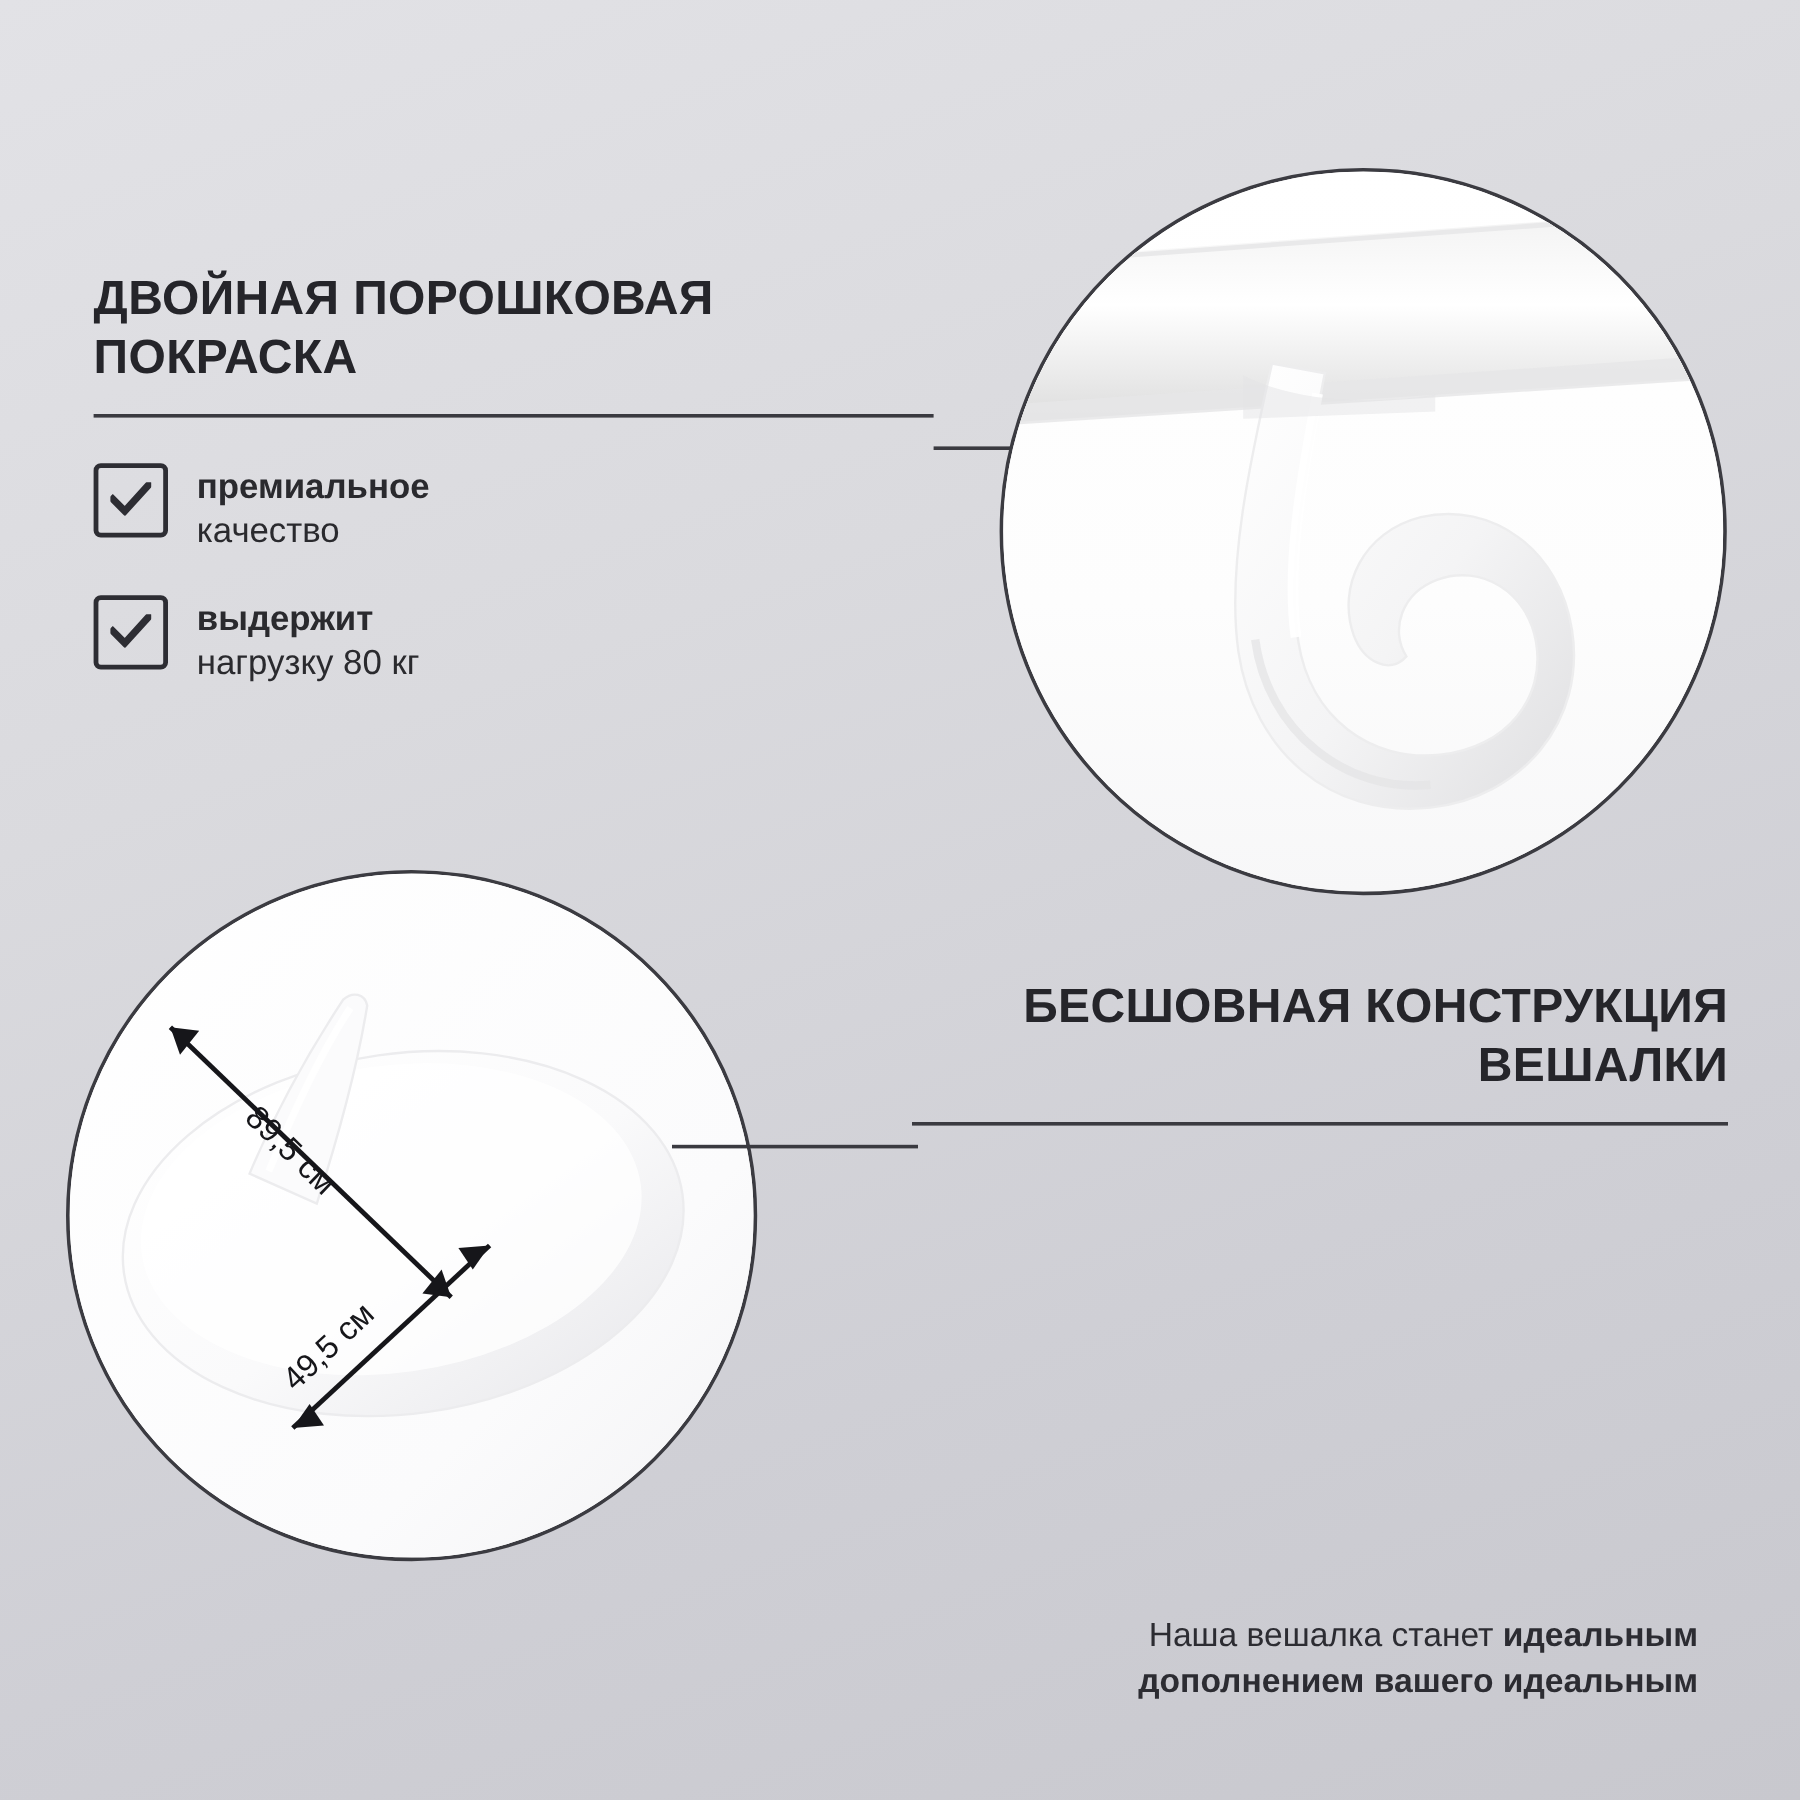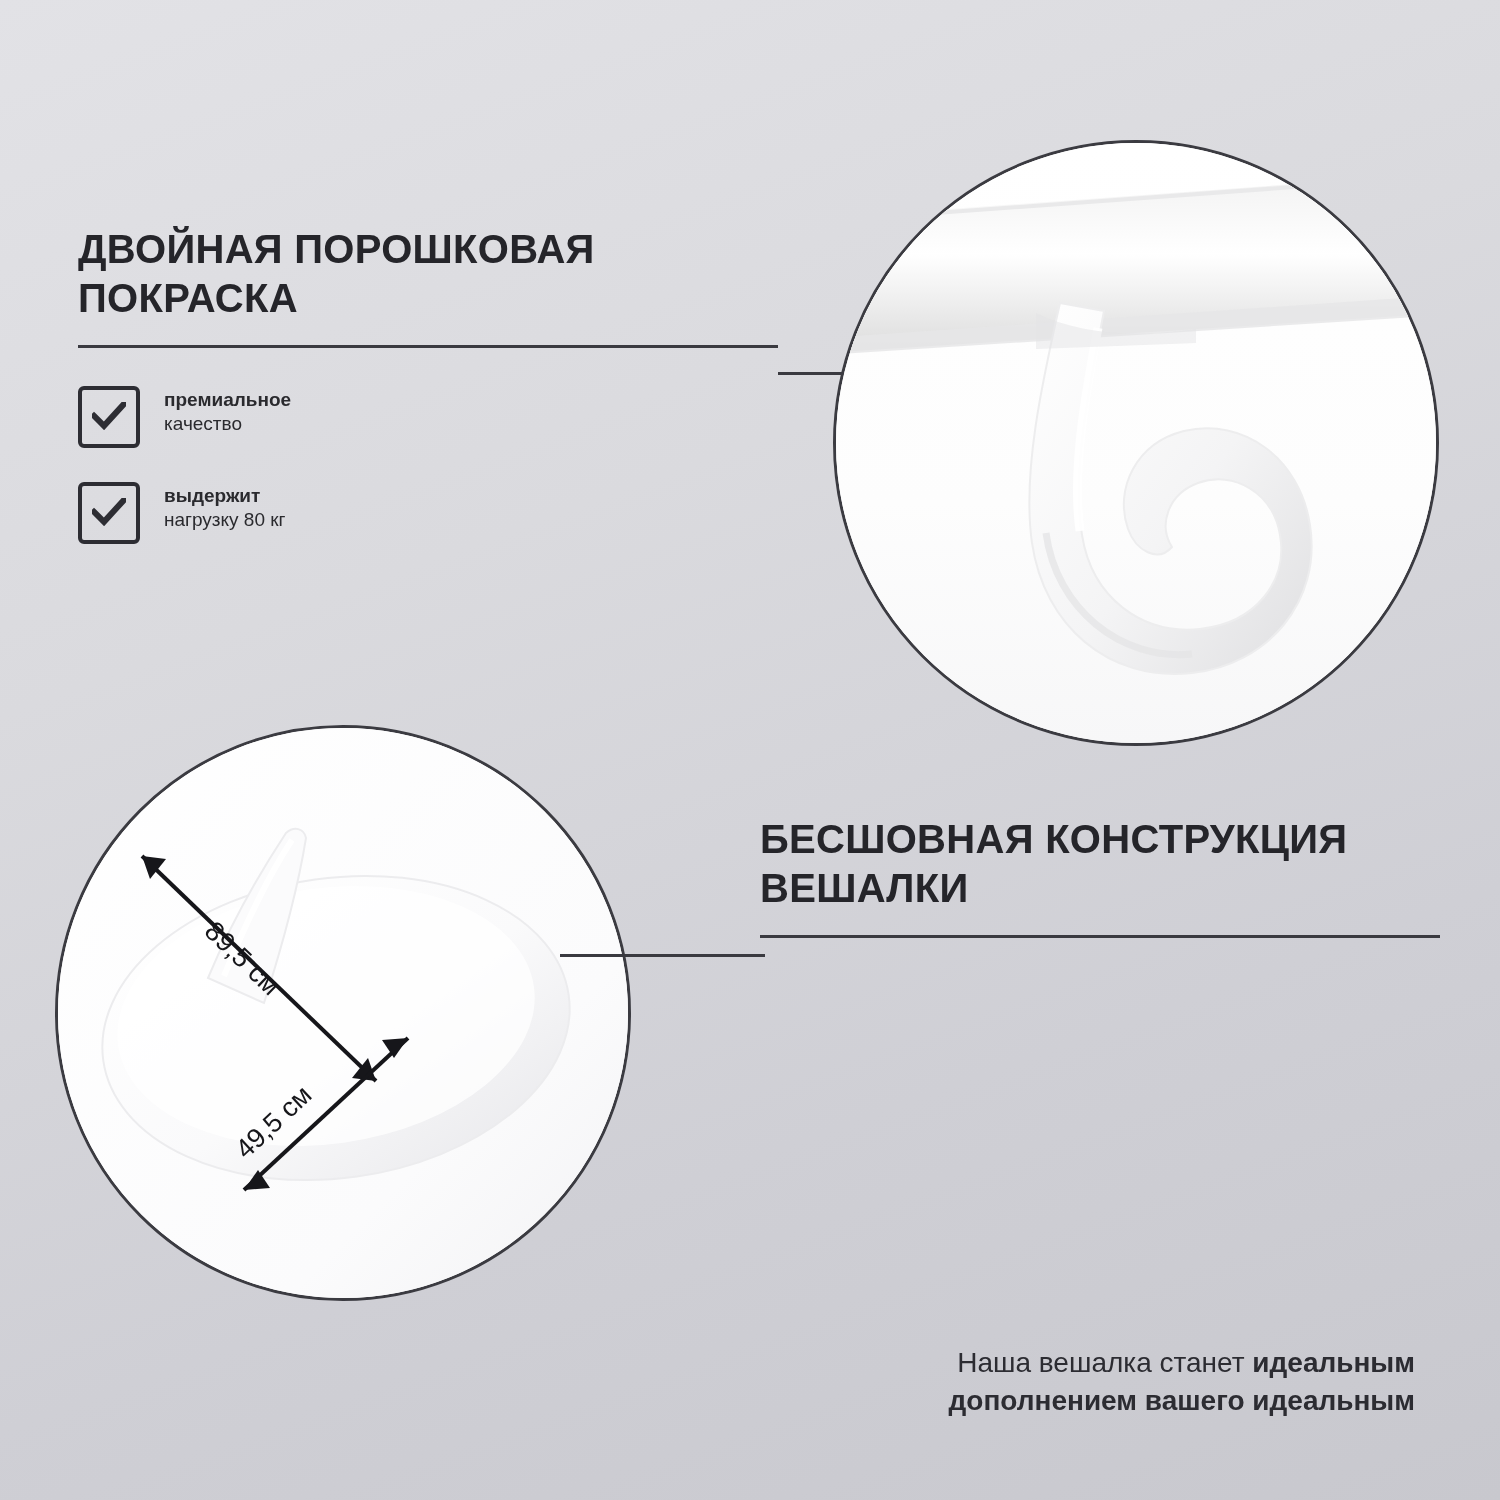--- a/index.html
+++ b/index.html
@@ -64,21 +64,21 @@
   }
 
   .check-box svg {
     position: absolute;
     left: 50%;
     top: 50%;
     transform: translate(-50%, -54%);
   }
 
   .feature-text {
-    font-size: 19px;
+    font-size: 29px;
     line-height: 1.28;
     padding-top: 2px;
   }
 
   .feature-text .strong {
     font-weight: bold;
     display: block;
   }
 
   .feature-text .light {
@@ -95,21 +95,21 @@
 
   
   #block-construction {
     left: 760px;
     top: 815px;
     width: 680px;
     text-align: left;
   }
 
   #block-construction .block-title {
-    text-align: left;
+    text-align: right;
   }
 
   #block-construction .features {
     margin-top: 40px;
   }
 
   
   .connector {
     position: absolute;
     height: 3px;

